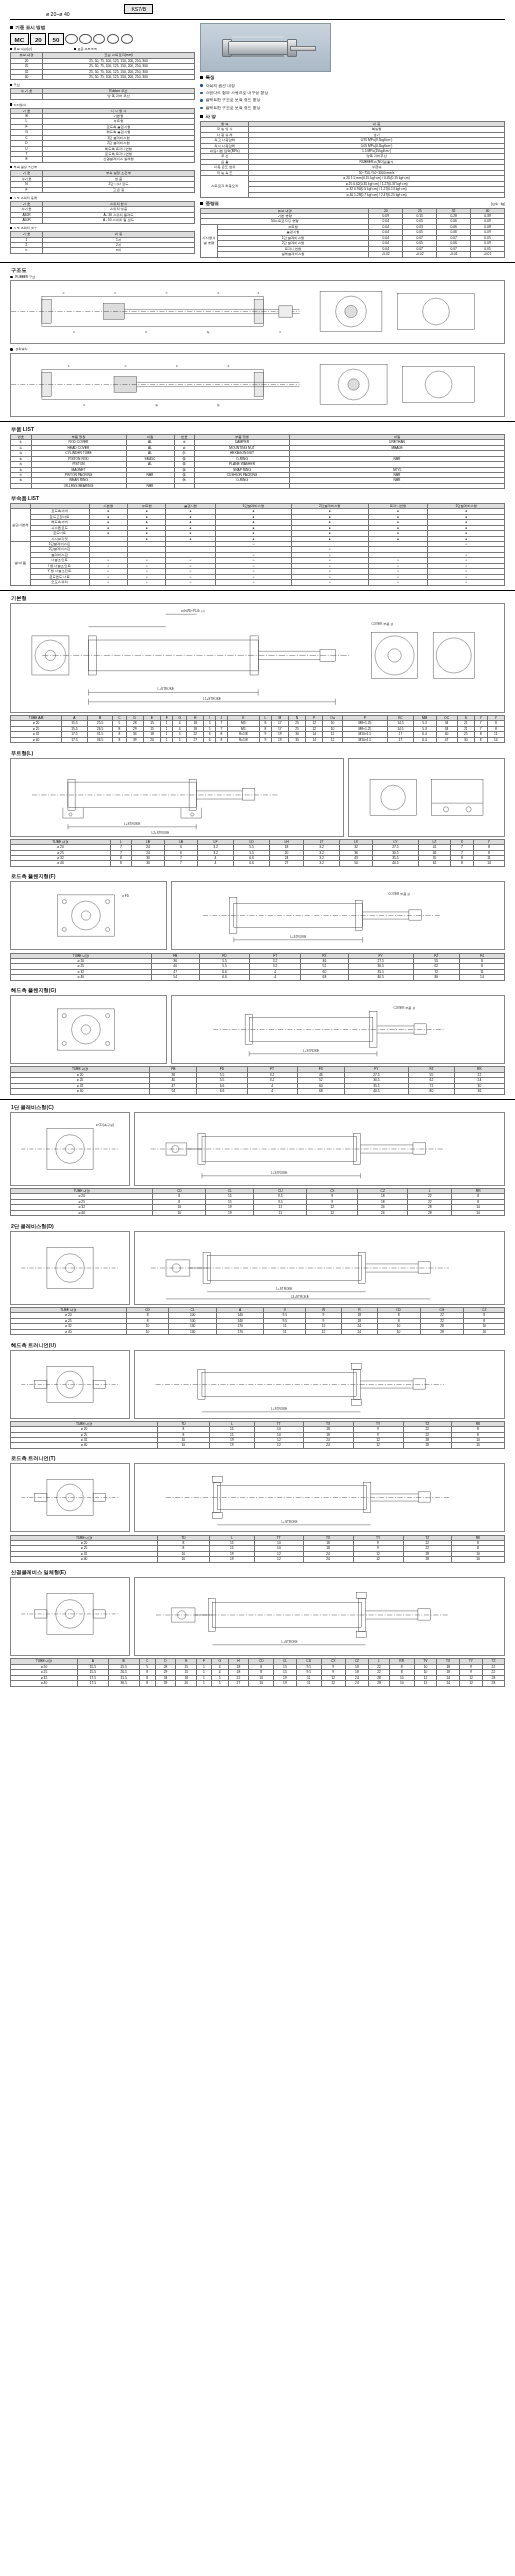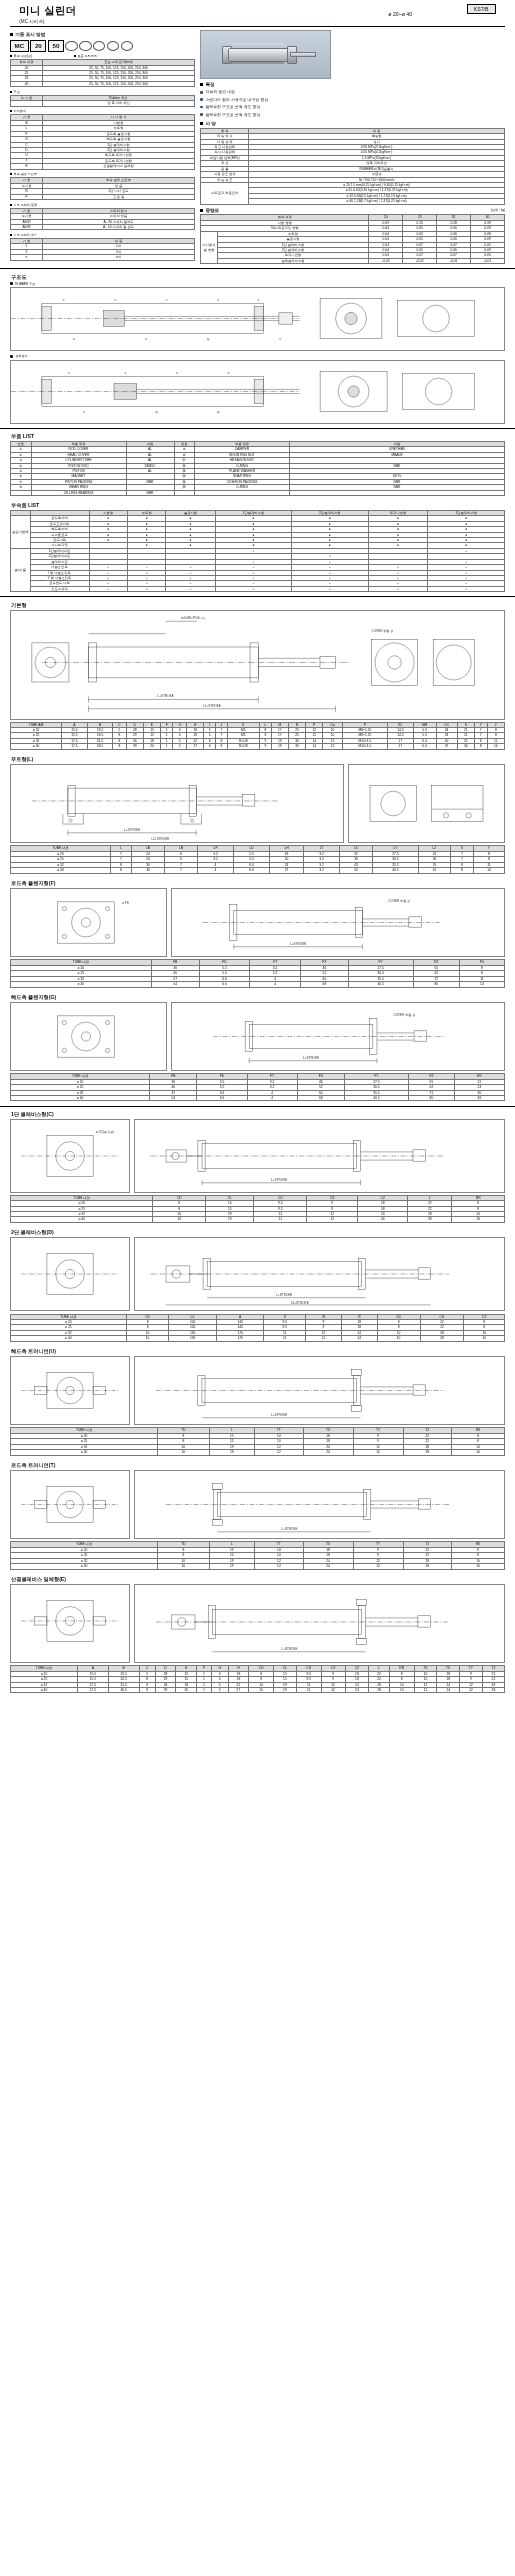--- a/index.html
+++ b/index.html
@@ -40,24 +40,20 @@
   .sec-block{padding:3.1px 9.3px 4.1px 9.3px;}
   svg{display:block;}
 </style>
 </head>
 <body>
 
 <div class="page">
 
   <div class="sheet">
     <div class="hdr">
-      <div class="hdr-left">
-        <div class="title-ko">미니 실린더</div>
-        <div class="subtitle">(MC 시리즈)</div>
-      </div>
       <div class="hdr-mid">ø 20~ø 40</div>
       <div class="hdr-right">
         <span class="code-box">KS7/B</span>
       </div>
     </div>
     <div class="hr"></div>
   </div>
 
   <div class="sheet sec-block" style="display:flex;gap:5.2px;">
 

